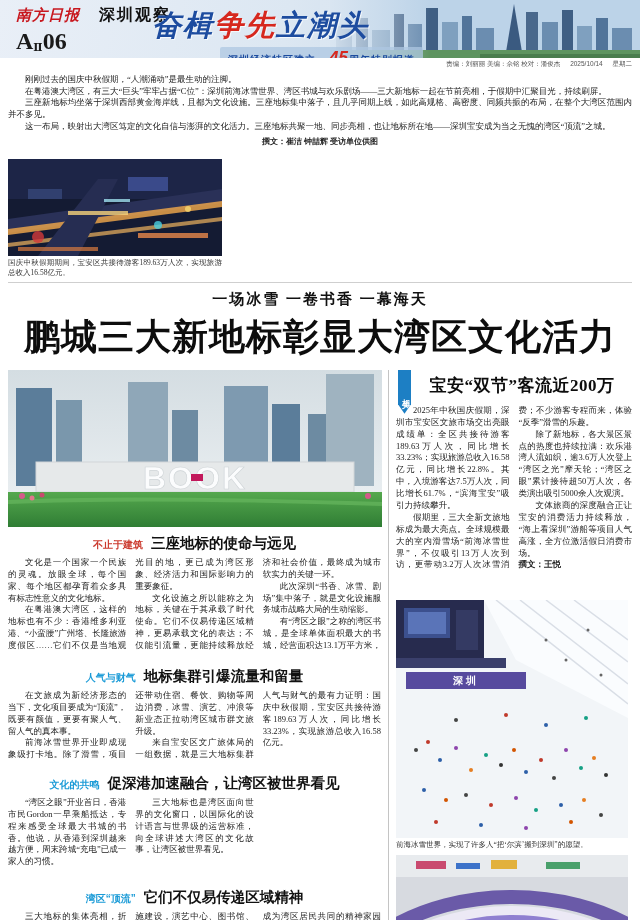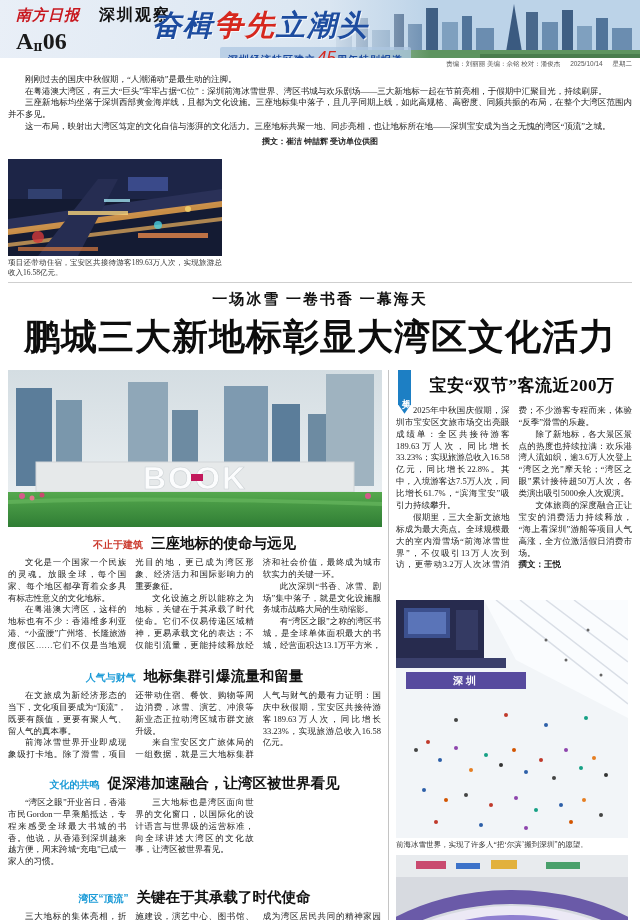--- a/index.html
+++ b/index.html
@@ -24,21 +24,21 @@
   .page-no .roman { font-size:11px; vertical-align:-2px; }
   .banner-center { position:absolute; left:152px; top:6px; white-space:nowrap; }
   .slogan { font-size:29px; font-weight:900; font-style:italic; letter-spacing:2px;
     text-shadow:1px 1px 0 rgba(255,255,255,.7); }
   .slogan .blue { color:#1d4c9f; }
   .slogan .red  { color:#d6281e; }
   .series-strip { display:inline-block; margin:1px 0 0 68px; padding:1px 8px;
     background:rgba(173,199,226,.75); border-radius:2px;
     font-family:"Liberation Sans","DejaVu Sans",sans-serif; }
   .series-strip .txt { color:#1d4c9f; font-size:10px; font-weight:bold; letter-spacing:1px; }
-  .series-strip .num { color:#d6281e; font-size:17px; font-weight:400; font-style:italic; padding:0 1px; }
+  .series-strip .num { color:#d6281e; font-size:17px; font-weight:700; font-style:italic; padding:0 1px;margin-left:12px; }
   .credits-row { height:13px; text-align:right; padding:2px 8px 0 0;
     font-size:6.5px; color:#555; font-family:"Liberation Sans","DejaVu Sans",sans-serif; }
   .credits-row span { margin-left:8px; }
   
   .intro-row { display:flex; gap:12px; padding:3px 8px 0 8px;flex-direction:column; }
   .intro-text { flex:1; }
   .intro-text p { font-size:8.5px; line-height:1.38; text-align:justify; text-indent:2em; color:#222; }
   .intro-byline { text-align:center; font-size:8px; font-weight:bold; margin-top:3px; color:#222; }
   .intro-photo { width:214px; flex:none; }
   .photo-caption { font-size:7.5px; line-height:1.35; color:#333; margin-top:2px; text-align:justify; }
@@ -144,21 +144,21 @@
         <rect x="120" y="18" width="40" height="14" fill="#3a4a8a"></rect>
         <rect x="20" y="30" width="34" height="10" fill="#31406f"></rect>
         <circle cx="30" cy="78" r="6" fill="#d33a3a" opacity=".8"></circle>
         <circle cx="150" cy="66" r="4" fill="#4ad0e0" opacity=".8"></circle>
         <circle cx="180" cy="50" r="3" fill="#f2cf6b" opacity=".9"></circle>
         <rect x="60" y="52" width="60" height="4" fill="#f6d27a" opacity=".8"></rect>
         <rect x="130" y="74" width="70" height="5" fill="#e8884a" opacity=".8"></rect>
         <rect x="10" y="88" width="80" height="4" fill="#d97b3f" opacity=".7"></rect>
         <rect x="96" y="40" width="26" height="3" fill="#9fe0ef" opacity=".8"></rect>
       </svg>
-      <div class="photo-caption">项目还带动住宿，宝安区共接待游客189.63万人次，实现旅游总收入16.58亿元。</div>
+      <div class="photo-caption">国庆中秋假期期间，宝安区共接待游客189.63万人次，实现旅游总收入16.58亿元。</div>
     </div>
   </div>
 
   <div class="rule"></div>
 
   <div class="headline-block">
     <div class="kicker">一场冰雪 一卷书香 一幕海天</div>
     <div class="main-headline">鹏城三大新地标彰显大湾区文化活力</div>
   </div>
 
@@ -221,21 +221,21 @@
 
       <div class="sec-heading">
         <span class="sec-lead lead-blue">文化的共鸣</span><span class="sec-title">促深港加速融合，让湾区被世界看见</span>
       </div>
       <div class="sec-body h3-body">
         <p>“湾区之眼”开业首日，香港市民Gordon一早乘船抵达，专程来感受全球最大书城的书香。他说，从香港到深圳越来越方便，周末跨城“充电”已成一家人的习惯。</p>
         <p>三大地标也是湾区面向世界的文化窗口，以国际化的设计语言与世界级的运营标准，向全球讲述大湾区的文化故事，让湾区被世界看见。</p>
       </div>
 
       <div class="sec-heading">
-        <span class="sec-lead lead-blue">湾区“顶流”</span><span class="sec-title">关键在于其承载了时代使命</span>
+        <span class="sec-lead lead-blue">湾区“顶流”</span><span class="sec-title">它们不仅易传递区域精神</span>
       </div>
       <div class="sec-body h4-body">
         <p>三大地标的集体亮相，折射出宝安乃至深圳在文化领域的雄心——不仅要做经济强区，更要做文化强区、梦想之城。</p>
         <p>宝安地处大湾区核心，是深圳的工业大区、人口大区。近年来，宝安持续加码文体设施建设，演艺中心、图书馆、体育场馆相继落成，“湾区之声”“湾区之光”“湾区之眼”串珠成链，宜居宜业宜游的城市图景加速铺展。</p>
         <p>人们期待，随着更多文化设施落地生根，这片滨海之地将以更开放的姿态拥抱世界，成为湾区居民共同的精神家园与当之无愧的梦想之城。</p>
       </div>
     </div>
 
     <div class="right-col">
       <div class="side-head">

